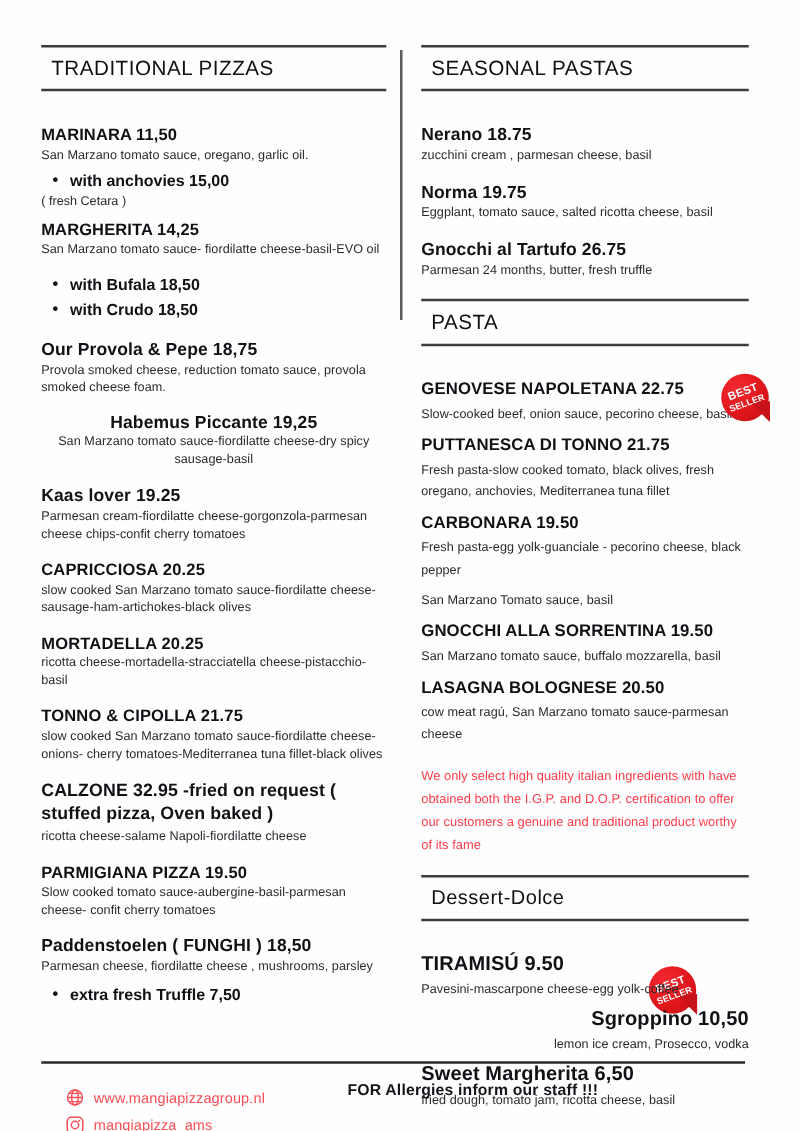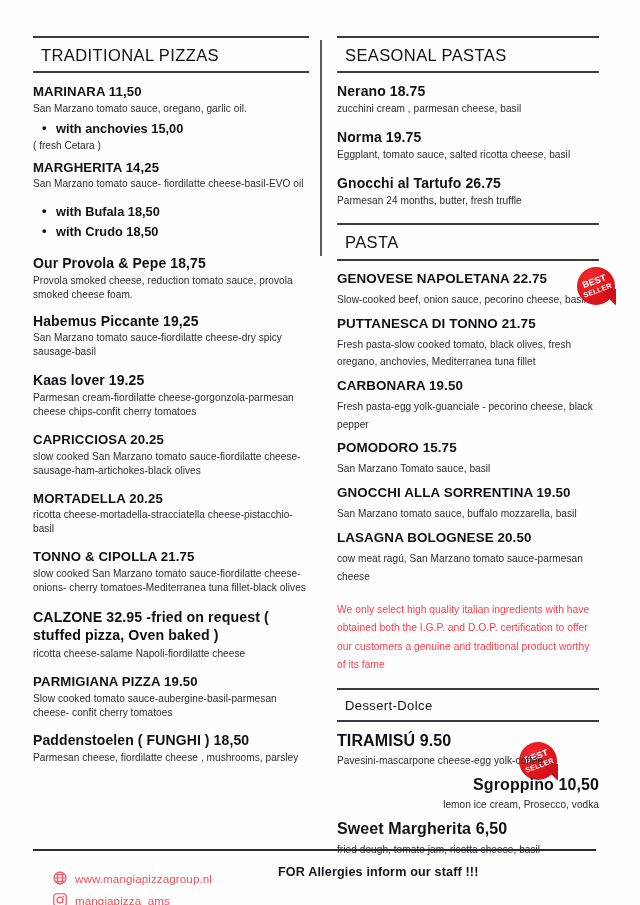--- a/index.html
+++ b/index.html
@@ -41,37 +41,37 @@
     position: absolute;
     left: 320px;
     top: 40px;
     width: 2px;
     height: 216px;
     background: #5b5b61;
   }
 
   
   .section {
-    margin-bottom: 0;
+    margin-bottom: 16px;
   }
   .section-rule-top {
     height: 2px;
     background: #3b3b41;
     width: 100%;
   }
   .section-title {
     font-size: 16.5px;
     letter-spacing: 0.4px;
     font-weight: 400;
     color: #111015;
     padding: 9px 0 7px 8px;
     line-height: 1.05;
     white-space: nowrap;
   }
-  .section-title.serifish { font-size: 13px; }
+  .section-title.serifish { font-size: 16px; }
   .section-rule-bot {
     height: 2px;
     background: #3b3b41;
     width: 100%;
   }
 
   
   .items { padding-top: 11px; }
 
   .item { margin-bottom: 11px; }
@@ -259,21 +259,21 @@
             <li>with Bufala 18,50</li>
             <li>with Crudo 18,50</li>
           </ul>
         </div>
 
         <div class="item" style="margin-top:13px;">
           <p class="item-name big">Our Provola &amp; Pepe 18,75</p>
           <p class="item-desc">Provola smoked cheese, reduction tomato sauce, provola smoked cheese foam.</p>
         </div>
 
-        <div class="item" style="margin-top:6px;">
+        <div class="item" style="margin-top:6px;text-align:center;">
           <p class="item-name big">Habemus Piccante 19,25</p>
           <p class="item-desc">San Marzano tomato sauce-fiordilatte cheese-dry spicy sausage-basil</p>
         </div>
 
         <div class="item" style="margin-top:13px;">
           <p class="item-name big">Kaas lover 19.25</p>
           <p class="item-desc">Parmesan cream-fiordilatte cheese-gorgonzola-parmesan cheese chips-confit cherry tomatoes</p>
         </div>
 
         <div class="item" style="margin-top:13px;">
@@ -297,20 +297,23 @@
         </div>
 
         <div class="item" style="margin-top:13px;">
           <p class="item-name caps">PARMIGIANA PIZZA 19.50</p>
           <p class="item-desc">Slow cooked tomato sauce-aubergine-basil-parmesan cheese- confit cherry tomatoes</p>
         </div>
 
         <div class="item" style="margin-top:13px;">
           <p class="item-name big">Paddenstoelen ( FUNGHI ) 18,50</p>
           <p class="item-desc">Parmesan cheese, fiordilatte cheese , mushrooms, parsley</p>
+          <ul class="bullets" style="margin-top:5px;">
+            <li>extra fresh Truffle 7,50</li>
+          </ul>
         </div>
 
       </div>
     </div>
 
     <div class="col col-right">
 
       <div class="section">
         <div class="section-rule-top"></div>
         <div class="section-title">SEASONAL PASTAS</div>
@@ -355,21 +358,20 @@
         </div>
         <div class="pasta-item">
           <p class="item-name">PUTTANESCA DI TONNO  21.75</p>
           <p class="item-desc loose">Fresh pasta-slow cooked tomato, black olives, fresh oregano, anchovies, Mediterranea tuna fillet</p>
         </div>
         <div class="pasta-item">
           <p class="item-name">CARBONARA 19.50</p>
           <p class="item-desc loose">Fresh pasta-egg yolk-guanciale - pecorino cheese, black pepper</p>
         </div>
         <div class="pasta-item">
-          <p class="item-name">POMODORO 15.75</p>
           <p class="item-desc loose">San Marzano Tomato sauce,  basil</p>
         </div>
         <div class="pasta-item">
           <p class="item-name">GNOCCHI ALLA SORRENTINA 19.50</p>
           <p class="item-desc loose">San Marzano tomato sauce, buffalo mozzarella, basil</p>
         </div>
         <div class="pasta-item">
           <p class="item-name">LASAGNA BOLOGNESE 20.50</p>
           <p class="item-desc loose">cow meat ragú, San Marzano tomato sauce-parmesan cheese</p>
         </div>

